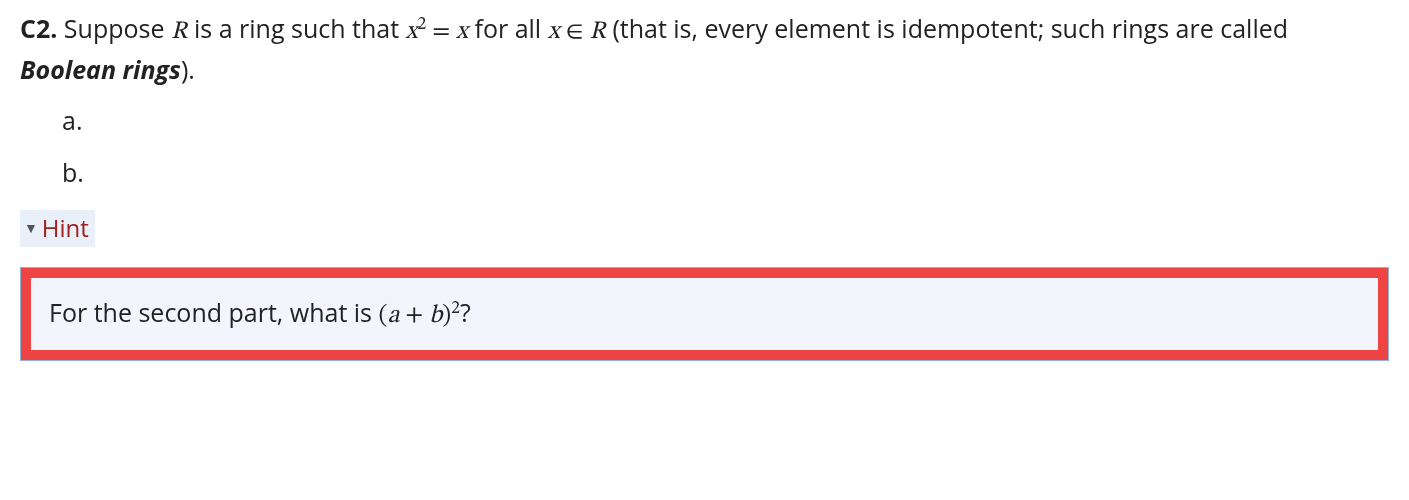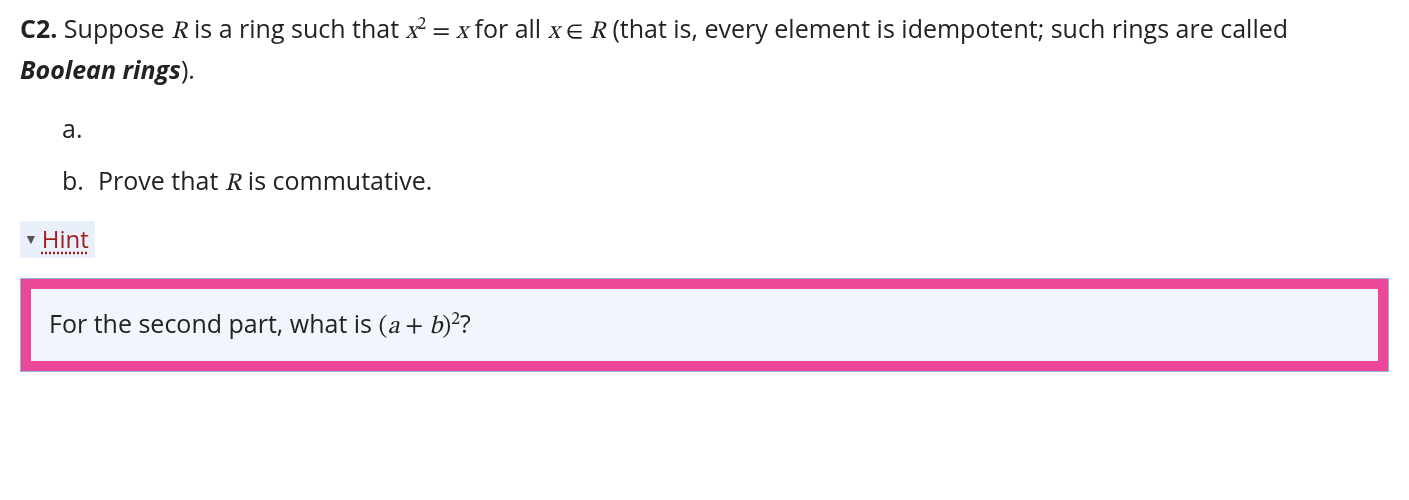--- a/index.html
+++ b/index.html
@@ -9,21 +9,21 @@
     }
     body {
       font-family: -apple-system, BlinkMacSystemFont, "Segoe UI", "Open Sans", sans-serif;
       font-size: 25px;
       color: #222;
       padding: 10px 20px;
       width: 1409px;
       line-height: 1.5;
     }
     .problem-statement {
-      margin-bottom: 22px;
+      margin-bottom: 14px;
     }
     .problem-label {
       font-weight: 700;
     }
     .bold-term {
       font-weight: 700;
       font-style: italic;
     }
     .math {
       font-family: "STIX Two Math", "Cambria Math", "Latin Modern Math", "Times New Roman", serif;
@@ -55,28 +55,27 @@
       cursor: pointer;
       color: #a02020;
       font-size: 24px;
     }
     .hint-toggle .triangle {
       color: #555;
       font-size: 14px;
       margin-right: 4px;
     }
     .hint-toggle .hint-text {
-      text-decoration: underline;
       text-decoration-style: dotted;
       text-underline-offset: 5px;
     }
     .hint-box {
       margin-top: 20px;
       border: 1.5px solid #93b1dd;
-      background: #ec4899;
+      background: #ef4444;
       padding: 10px;
     }
     .hint-box-inner {
       background: #f2f6fc;
       padding: 16px 18px;
     }
   </style>
 </head>
 <body>
 
@@ -85,23 +84,20 @@
 <div class="problem-statement">
   <span class="problem-label">C2.</span><span> Suppose </span><span class="math math-italic">R</span><span> is a ring such that </span><span class="math math-italic">x</span><span class="math math-sup">2</span><span class="math"> = </span><span class="math math-italic">x</span><span> for all </span><span class="math math-italic">x</span><span class="math"> ∈ </span><span class="math math-italic">R</span><span> (that is, every element is idempotent; such rings are called </span><span class="bold-term">Boolean rings</span><span>).</span>
 </div>
 
 <div class="sub-items">
   <div class="sub-item">
     <div class="sub-item-marker">a.</div>
   </div>
   <div class="sub-item">
     <div class="sub-item-marker">b.</div>
-    <div>
-      <span>Prove that </span><span class="math math-italic">R</span><span> is commutative.</span>
-    </div>
   </div>
 </div>
 
 <div class="hint-toggle">
   <span class="triangle">▼</span>
   <span class="hint-text">Hint</span>
 </div>
 
 <div class="hint-box">
   <div class="hint-box-inner">

